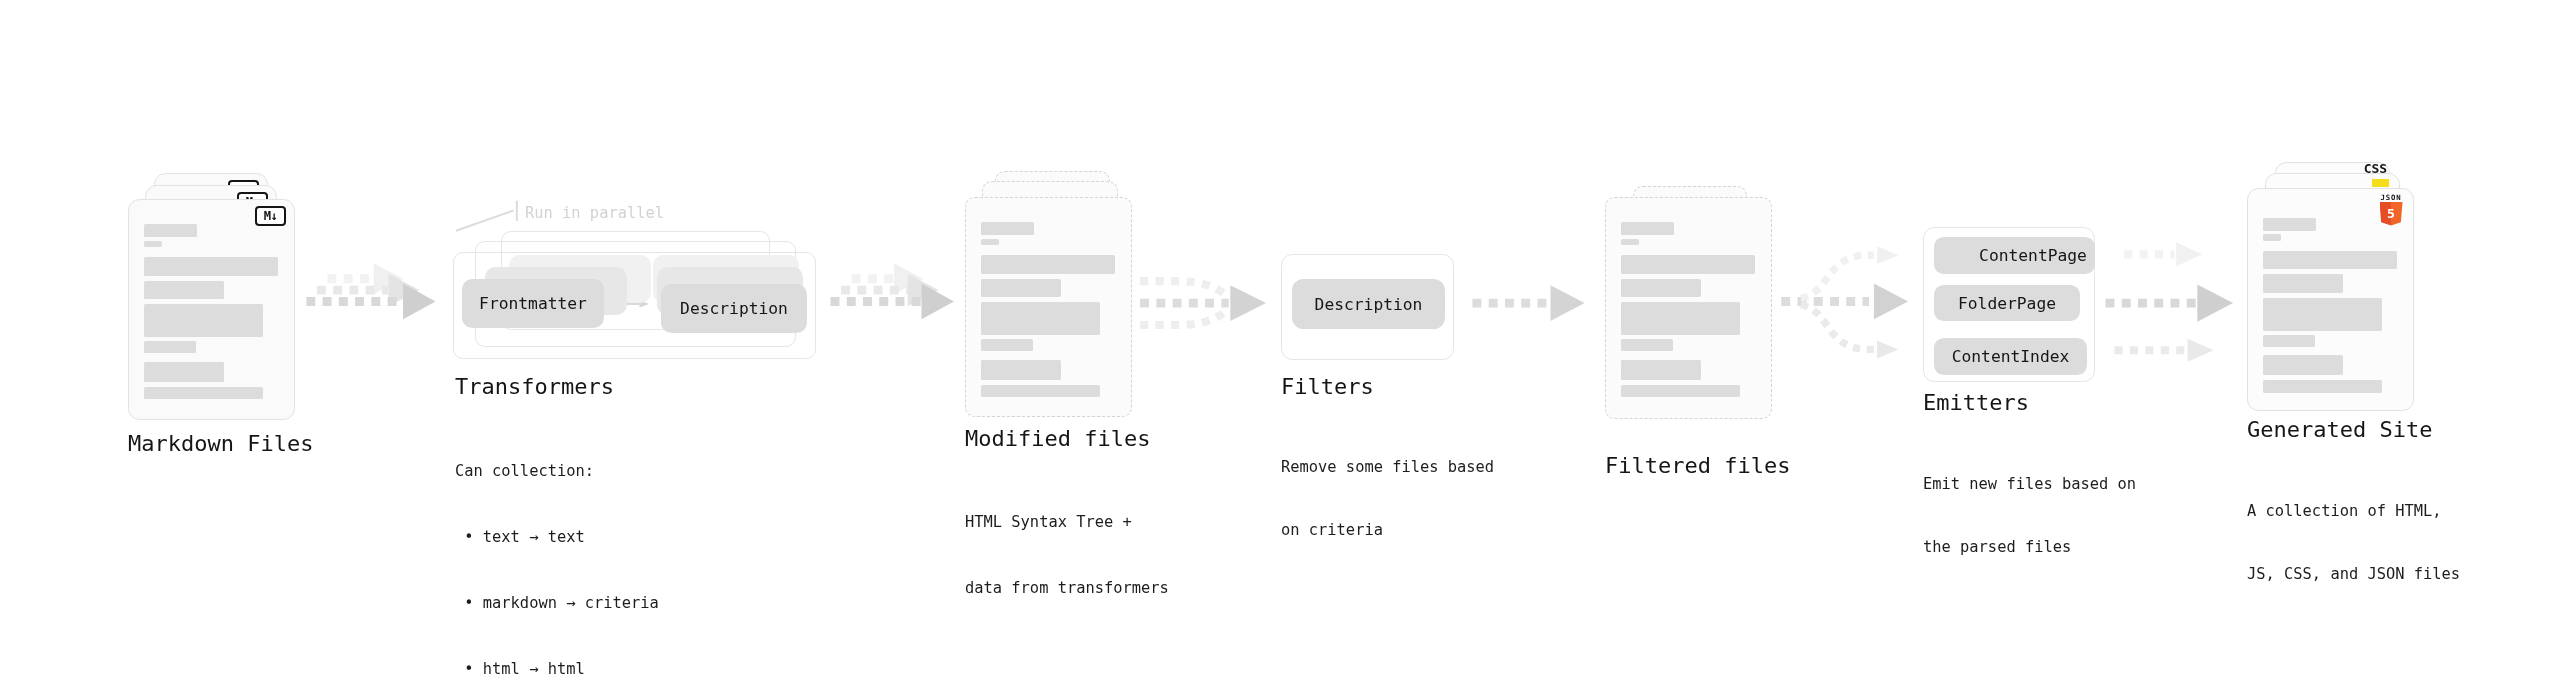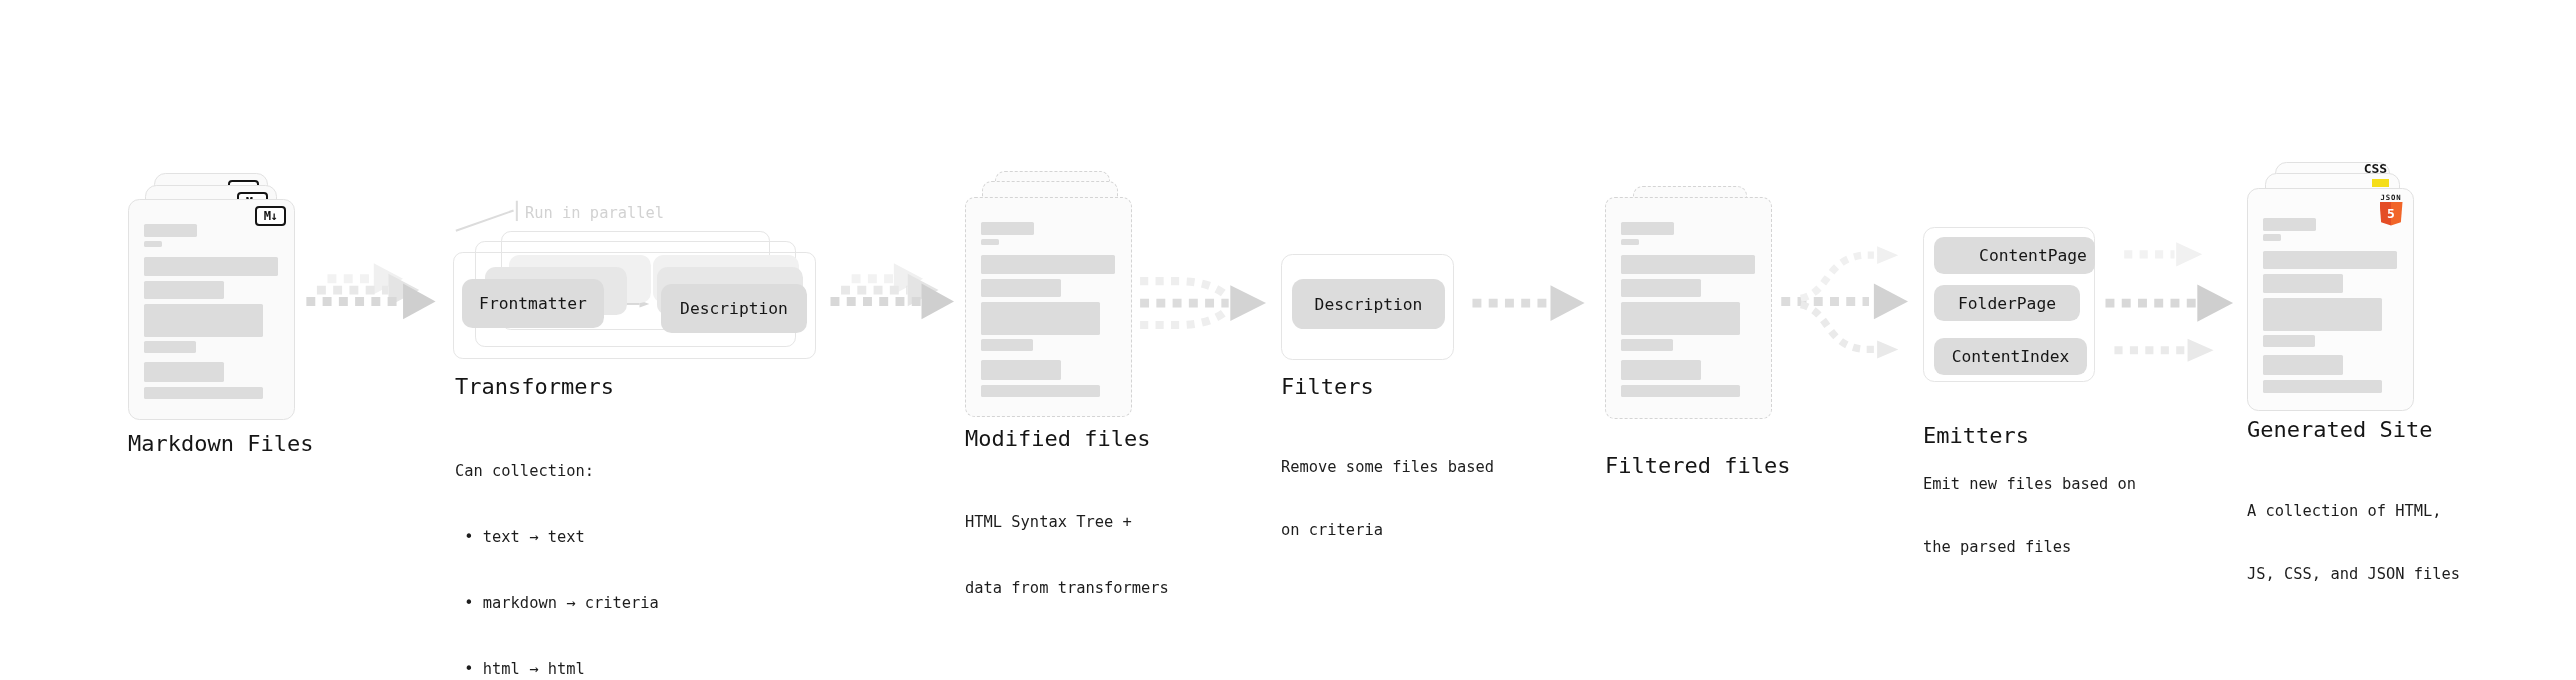--- a/index.html
+++ b/index.html
@@ -243,21 +243,21 @@
     <div class="frame" style="left:1923px;top:227px;width:172px;height:155px;border-radius:11.4px;"></div>
     <div class="pill" style="left:1934px;top:237px;width:161px;height:37px;border-radius:9.8px;padding-left:37px;">
       <span>ContentPage</span>
     </div>
     <div class="pill" style="left:1934px;top:285px;width:146px;height:36px;border-radius:9.8px;">
       <span>FolderPage</span>
     </div>
     <div class="pill" style="left:1934px;top:338px;width:153px;height:37px;border-radius:9.8px;">
       <span>ContentIndex</span>
     </div>
-    <div class="stage-title" style="left:1923px;top:391px;margin-top:33px;">Emitters</div>
+    <div class="stage-title" style="left:1923px;top:391px;">Emitters</div>
     <div class="stage-body" style="left:1923px;top:432px;line-height:21px;">
       <div>Emit new files based on</div>
       <div>the parsed files</div>
     </div>
   </div>
 
   <div class="abs">
     <div class="card gen" style="left:2275px;top:162px;width:115px;height:39px;">
       <div class="css-badge">
         <div class="txt">CSS</div>

